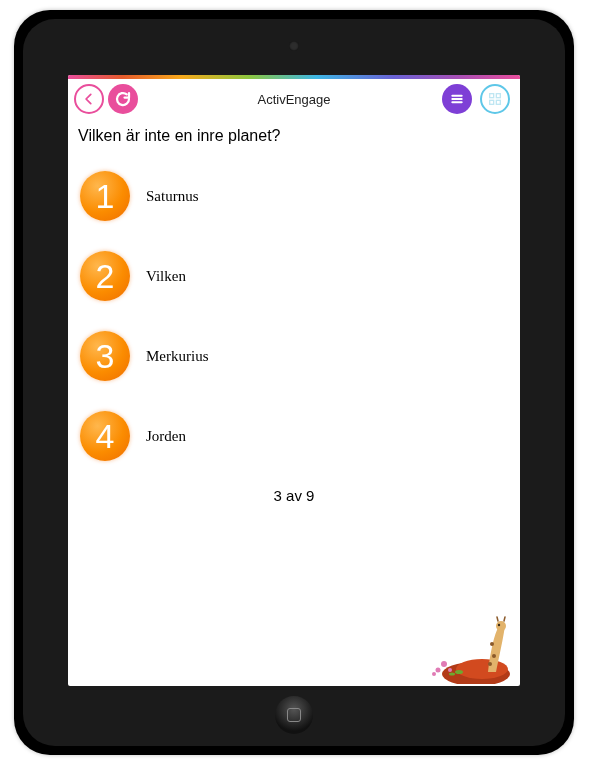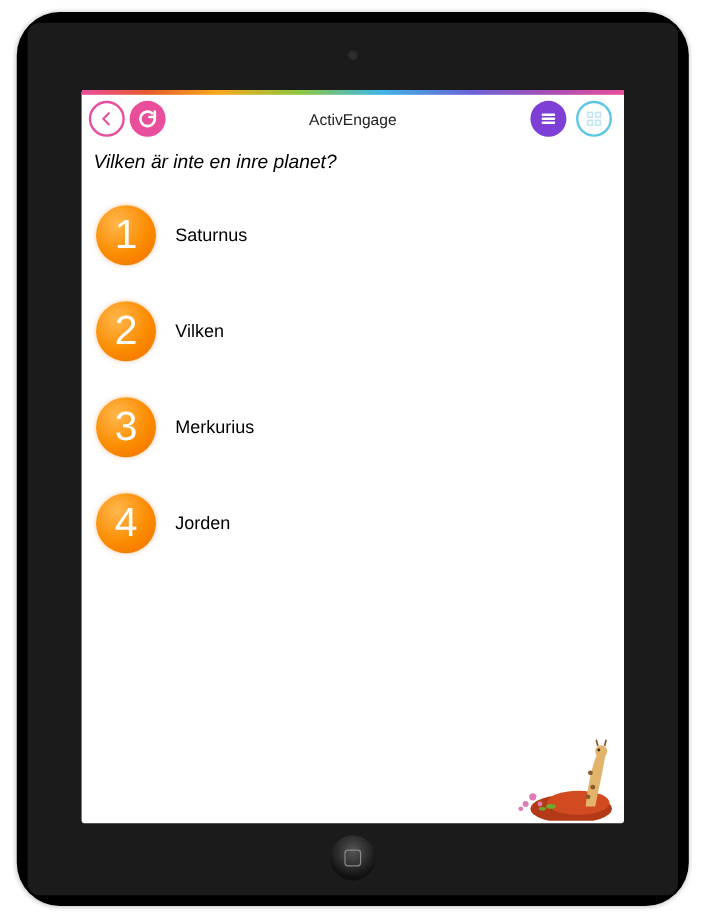--- a/index.html
+++ b/index.html
@@ -21,21 +21,21 @@
     border-radius: 36px;
     box-shadow: 0 0 4px rgba(0,0,0,.25);
   }
   .tablet-inner {
     position: absolute;
     left: 9px;
     top: 9px;
     right: 9px;
     bottom: 9px;
     background: #1b1b1b;
-    border-radius: 10px;
+    border-radius: 32px;
   }
   .camera {
     position: absolute;
     top: 22px;
     left: 50%;
     transform: translateX(-50%);
     width: 10px; height: 10px;
     background: #2d2d2d;
     border-radius: 50%;
     box-shadow: inset 0 0 2px #000;
@@ -125,21 +125,20 @@
   }
   .content {
     flex: 1;
     padding: 8px 10px 0 10px;
     position: relative;
   }
   .question {
     font-size: 16px;
     color: #000;
     margin-bottom: 26px;
-    font-style: italic;
   }
   .options { padding-left: 2px; }
   .option {
     display: flex;
     align-items: center;
     margin-bottom: 30px;
     cursor: pointer;
   }
   .option .num {
     width: 50px; height: 50px;
@@ -151,20 +150,21 @@
     display: flex;
     align-items: center;
     justify-content: center;
     margin-right: 16px;
     box-shadow: 0 0 4px rgba(239,108,0,.4);
     font-family: "Helvetica Neue", Arial, sans-serif;
   }
   .option .label {
     font-size: 15px;
     color: #000;
+    font-family: Liberation Serif, serif;
   }
   .progress {
     text-align: center;
     font-size: 15px;
     color: #000;
     margin-top: -4px;
   }
   .giraffe {
     position: absolute;
     right: 6px;
@@ -232,20 +232,21 @@
           <div class="option">
             <div class="num">3</div>
             <div class="label">Merkurius</div>
           </div>
           <div class="option">
             <div class="num">4</div>
             <div class="label">Jorden</div>
           </div>
         </div>
 
+        <div class="progress">3 av 9</div>
 
         <div class="giraffe">
           <svg viewBox="0 0 110 70" width="110" height="70">
             <ellipse cx="72" cy="60" rx="34" ry="12" fill="#b23a17"></ellipse>
             <ellipse cx="78" cy="55" rx="26" ry="10" fill="#d24a1f"></ellipse>
             <path d="M84 58 C86 40 90 20 95 12 C98 8 102 10 100 18 C98 30 94 48 92 58 Z" fill="#e2b36b"></path>
             <circle cx="97" cy="12" r="5" fill="#e2b36b"></circle>
             <circle cx="95" cy="11" r="1.2" fill="#3a2a16"></circle>
             <path d="M94 7 L93 3 M100 7 L101 3" stroke="#8b5a2b" stroke-width="1.5" stroke-linecap="round"></path>
             <circle cx="88" cy="30" r="2" fill="#8b5a2b"></circle>

